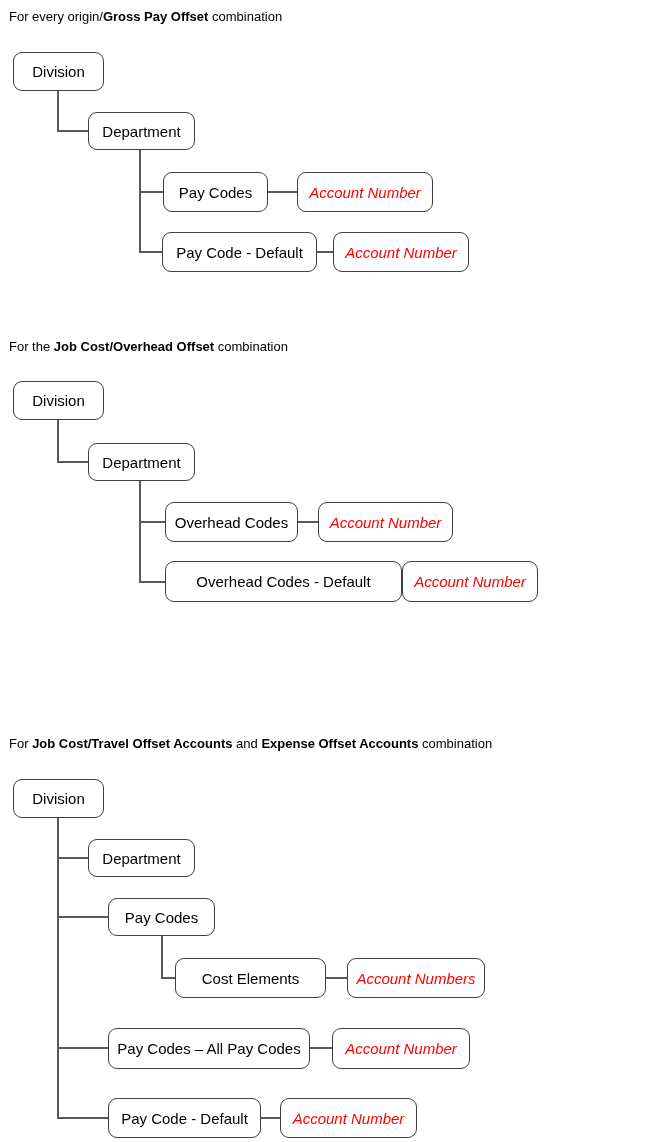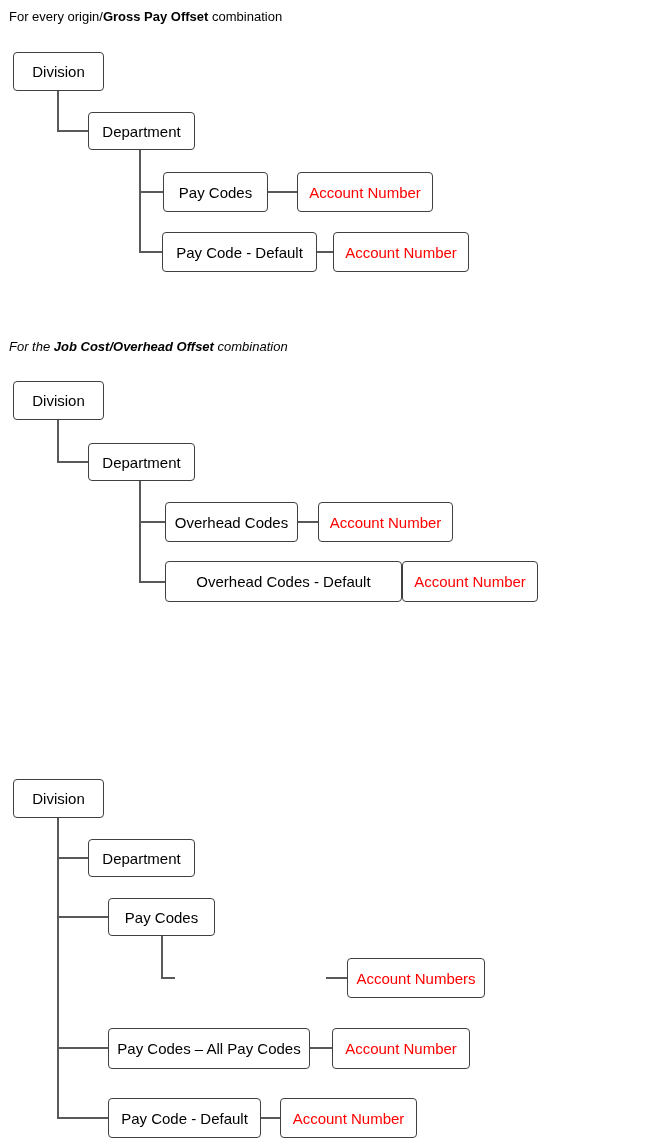--- a/index.html
+++ b/index.html
@@ -23,30 +23,30 @@
     left: 9px;
     font-size: 13px;
     color: var(--text);
     white-space: nowrap;
   }
   .title .b { font-weight: bold; }
   .node {
     position: absolute;
     box-sizing: border-box;
     border: 1.5px solid var(--box-border);
-    border-radius: 4px;
+    border-radius: 9px;
     background: var(--bg);
     display: flex;
     align-items: center;
     justify-content: center;
     font-size: 15px;
     color: var(--text);
     white-space: nowrap;
   }
-  .node.red { color: var(--red-text); }
+  .node.red { color: var(--red-text); font-style: italic; }
   .line { position: absolute; background: var(--connector); }
 </style>
 </head>
 <body>
 
 <div class="canvas">
 
   <div class="title" style="top:9px;">
     <span>For every origin/</span><span class="b">Gross Pay Offset</span><span> combination</span>
   </div>
@@ -59,53 +59,57 @@
   <div class="line" style="left:268px; top:191px; width:29px; height:2px;"></div>
   <div class="line" style="left:317px; top:251px; width:16px; height:2px;"></div>
 
   <div class="node" style="left:13px; top:52px; width:91px; height:39px;">Division</div>
   <div class="node" style="left:88px; top:112px; width:107px; height:38px;">Department</div>
   <div class="node" style="left:163px; top:172px; width:105px; height:40px;">Pay Codes</div>
   <div class="node red" style="left:297px; top:172px; width:136px; height:40px;">Account Number</div>
   <div class="node" style="left:162px; top:232px; width:155px; height:40px;">Pay Code - Default</div>
   <div class="node red" style="left:333px; top:232px; width:136px; height:40px;">Account Number</div>
 
-  <div class="title" style="top:339px;font-style:italic;">
+  <div class="title" style="top:339px;">
     <span>For the </span><span class="b">Job Cost/Overhead Offset</span><span> combination</span>
   </div>
 
   <div class="line" style="left:57px; top:420px; width:2px; height:43px;"></div>
   <div class="line" style="left:57px; top:461px; width:31px; height:2px;"></div>
   <div class="line" style="left:139px; top:481px; width:2px; height:102px;"></div>
   <div class="line" style="left:139px; top:521px; width:26px; height:2px;"></div>
   <div class="line" style="left:139px; top:581px; width:26px; height:2px;"></div>
   <div class="line" style="left:298px; top:521px; width:20px; height:2px;"></div>
   <div class="line" style="left:362px; top:581px; width:40px; height:2px;"></div>
 
   <div class="node" style="left:13px; top:381px; width:91px; height:39px;">Division</div>
   <div class="node" style="left:88px; top:443px; width:107px; height:38px;">Department</div>
   <div class="node" style="left:165px; top:502px; width:133px; height:40px;">Overhead Codes</div>
   <div class="node red" style="left:318px; top:502px; width:135px; height:40px;">Account Number</div>
   <div class="node" style="left:165px; top:561px; width:237px; height:41px;">Overhead Codes - Default</div>
   <div class="node red" style="left:402px; top:561px; width:136px; height:41px;">Account Number</div>
 
+  <div class="title" style="top:736px;">
+    <span>For </span><span class="b">Job Cost/Travel Offset Accounts</span><span> and </span><span class="b">Expense Offset Accounts</span><span> combination</span>
+  </div>
 
   <div class="line" style="left:57px; top:818px; width:2px; height:301px;"></div>
   <div class="line" style="left:57px; top:857px; width:31px; height:2px;"></div>
   <div class="line" style="left:57px; top:916px; width:51px; height:2px;"></div>
   <div class="line" style="left:161px; top:936px; width:2px; height:43px;"></div>
   <div class="line" style="left:161px; top:977px; width:14px; height:2px;"></div>
   <div class="line" style="left:326px; top:977px; width:21px; height:2px;"></div>
   <div class="line" style="left:57px; top:1047px; width:51px; height:2px;"></div>
   <div class="line" style="left:310px; top:1047px; width:22px; height:2px;"></div>
   <div class="line" style="left:57px; top:1117px; width:51px; height:2px;"></div>
   <div class="line" style="left:261px; top:1117px; width:19px; height:2px;"></div>
 
   <div class="node" style="left:13px; top:779px; width:91px; height:39px;">Division</div>
   <div class="node" style="left:88px; top:839px; width:107px; height:38px;">Department</div>
   <div class="node" style="left:108px; top:898px; width:107px; height:38px;">Pay Codes</div>
+  <div class="node" style="left:175px; top:958px; width:151px; height:40px;">Cost Elements</div>
   <div class="node" style="left:108px; top:1028px; width:202px; height:41px;">Pay Codes – All Pay Codes</div>
   <div class="node red" style="left:347px; top:958px; width:138px; height:40px;">Account Numbers</div>
   <div class="node red" style="left:332px; top:1028px; width:138px; height:41px;">Account Number</div>
   <div class="node" style="left:108px; top:1098px; width:153px; height:40px;">Pay Code - Default</div>
   <div class="node red" style="left:280px; top:1098px; width:137px; height:40px;">Account Number</div>
 
 </div>
 
 </body></html>

